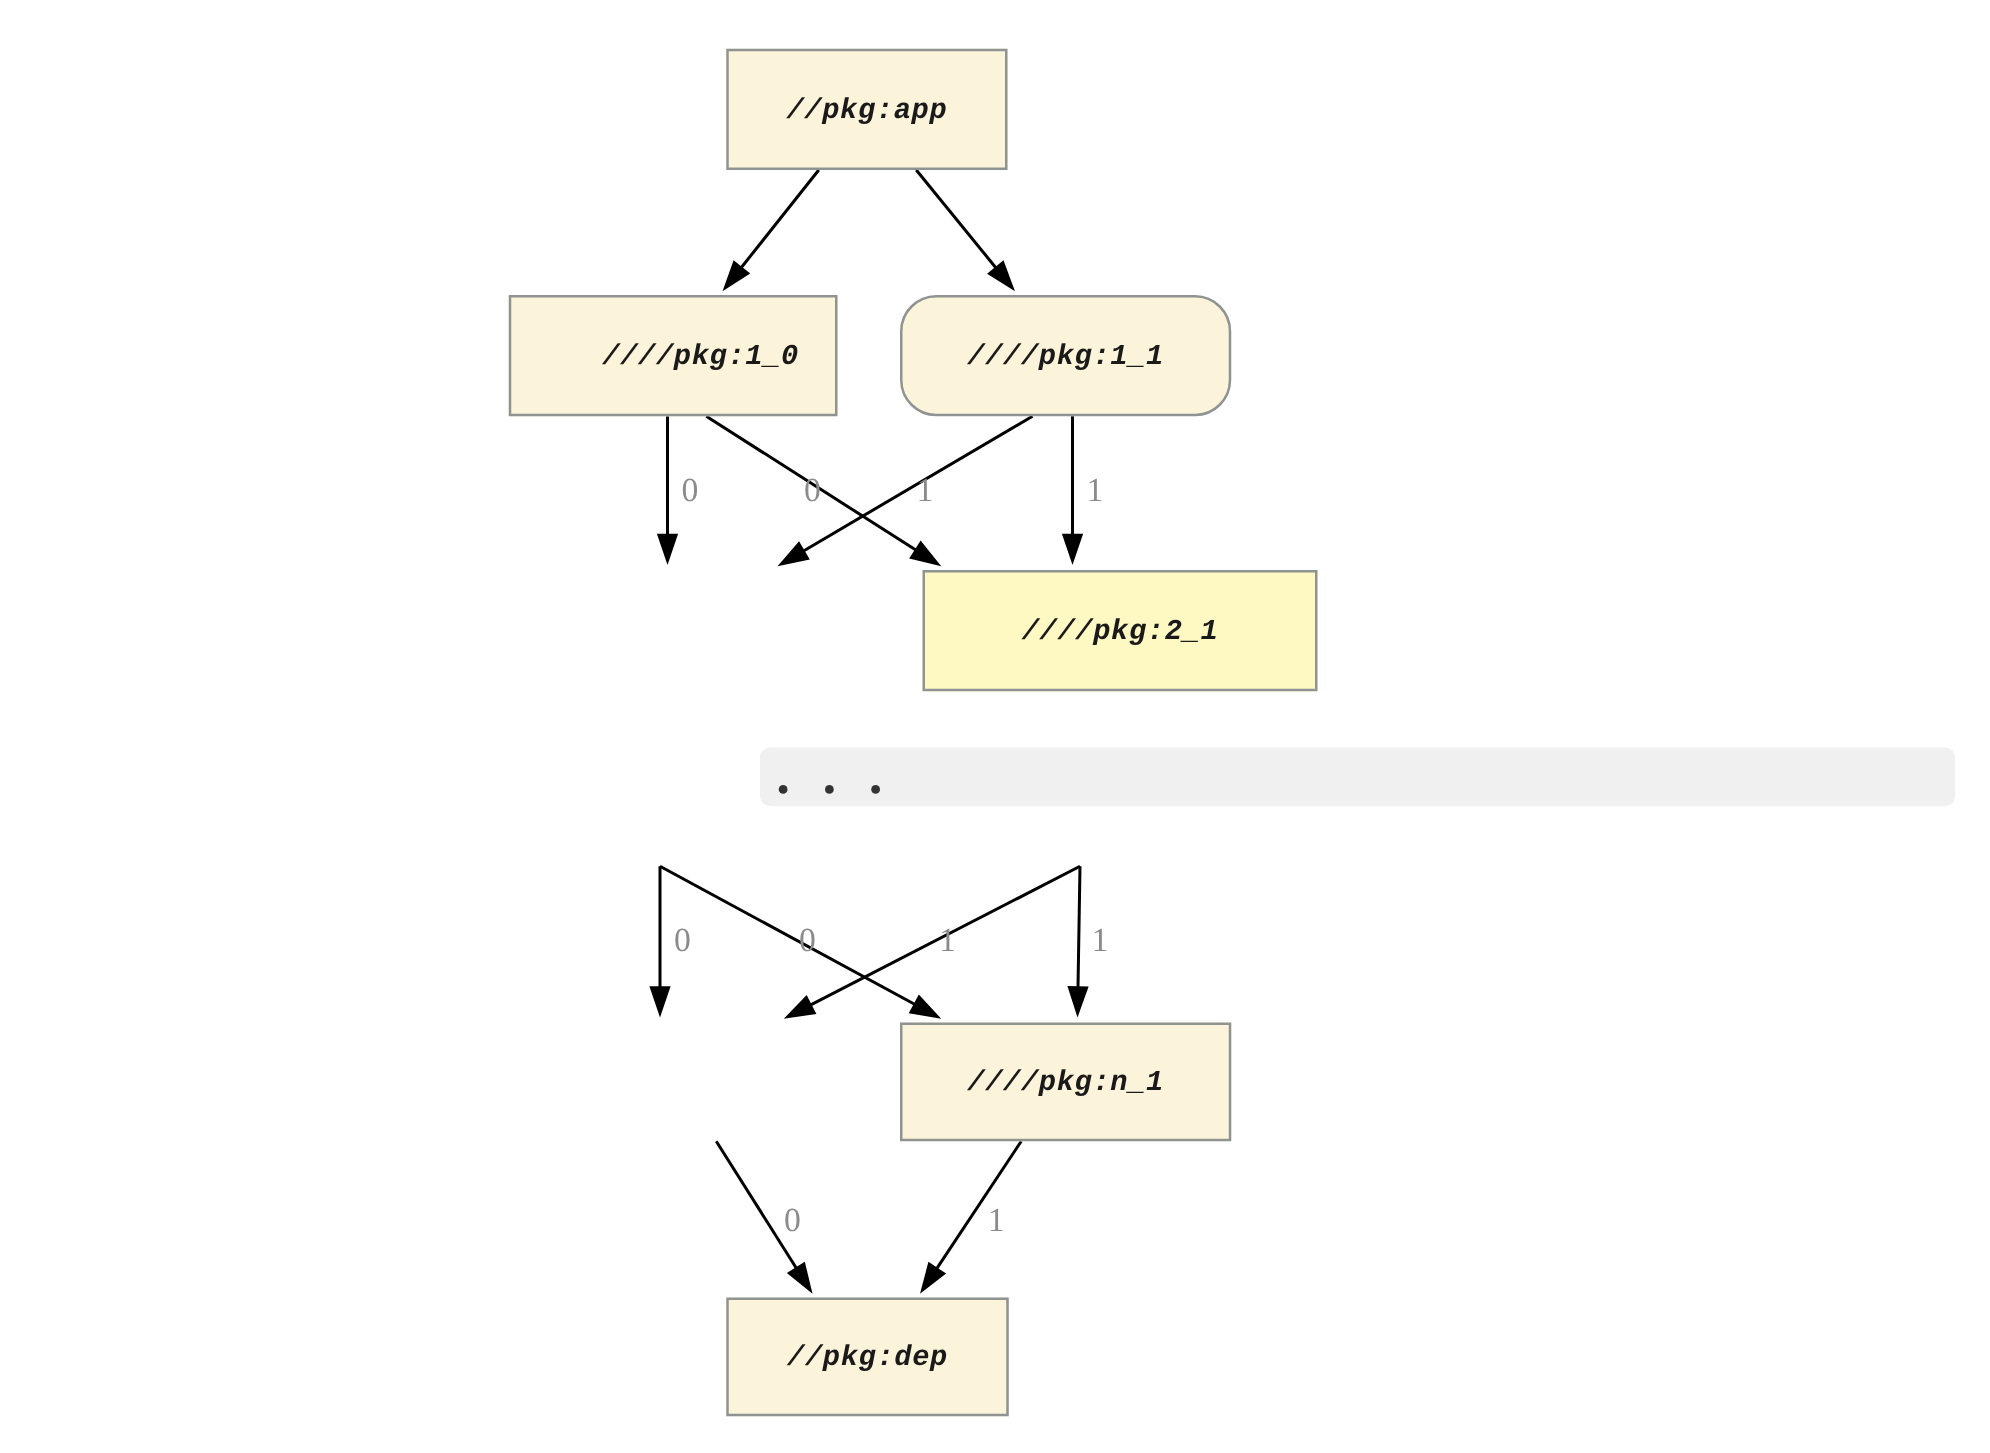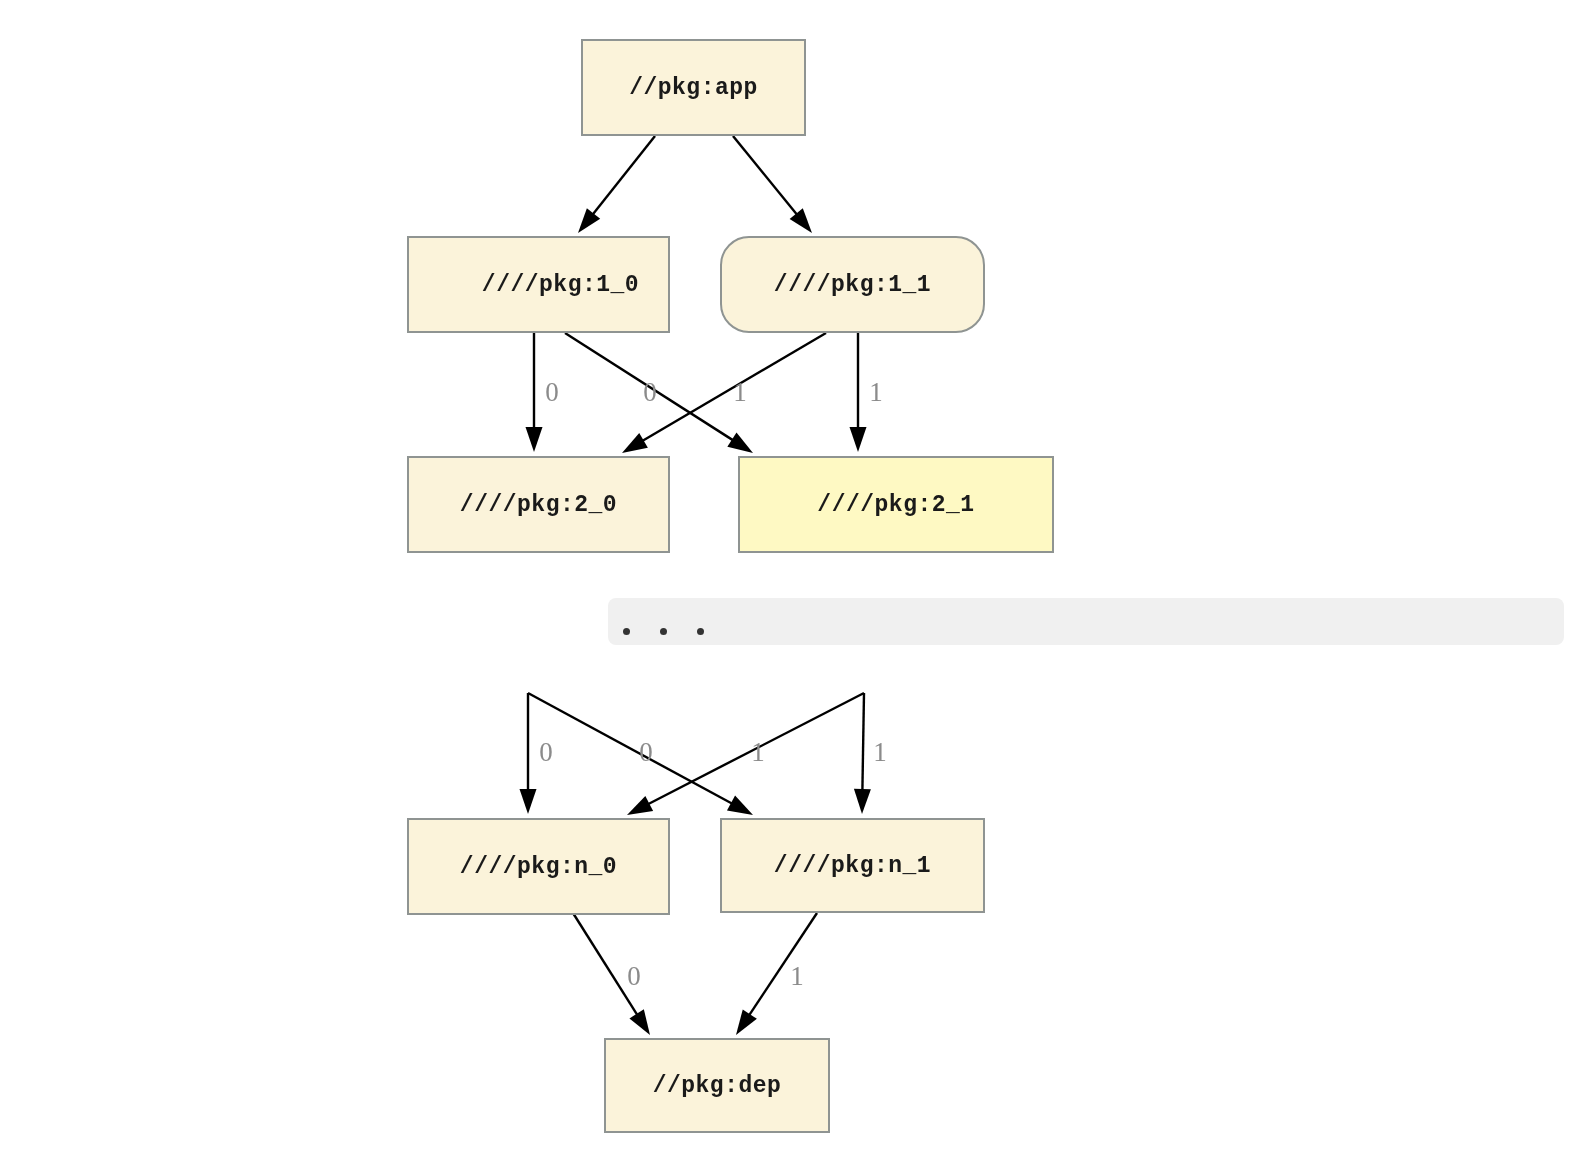--- a/index.html
+++ b/index.html
@@ -15,20 +15,21 @@
     box-sizing:border-box;
     border:2px solid #8f9492;
     display:flex;
     align-items:center;
     justify-content:center;
     font-family:"Liberation Mono","DejaVu Sans Mono",monospace;
     font-weight:bold;
     font-size:23px;
     letter-spacing:0.5px;
     white-space:nowrap;
+    font-style:italic;
   }
   .band{
     position:absolute;
     border-radius:8px;
   }
   .dot{
     position:absolute;
     width:7px;height:7px;
     border-radius:50%;
   }
@@ -85,28 +86,22 @@
   </div>
 <div class="node" style="left: 581px; top: 39px; width: 225px; height: 97px; background: rgb(251, 243, 218); border-color: rgb(143, 148, 146); color: rgb(26, 26, 26);">
       <span>//pkg:app</span>
     </div>
     <div class="node" style="left: 407px; top: 236px; width: 263px; height: 97px; background: rgb(251, 243, 218); border-color: rgb(143, 148, 146); color: rgb(26, 26, 26); padding-left: 44px;">
       <span>////pkg:1_0</span>
     </div>
     <div class="node" style="left: 720px; top: 236px; width: 265px; height: 97px; background: rgb(251, 243, 218); border-color: rgb(143, 148, 146); color: rgb(26, 26, 26); border-radius: 29px;">
       <span>////pkg:1_1</span>
     </div>
-    <div class="node" style="left: 407px; top: 456px; width: 263px; height: 97px; background: rgb(251, 243, 218); border-color: rgb(143, 148, 146); color: rgb(26, 26, 26);">
-      <span>////pkg:2_0</span>
-    </div>
     <div class="node" style="left: 720px; top: 456px; width: 316px; height: 97px; background: #fef9c3; border-color: rgb(143, 148, 146); color: rgb(26, 26, 26); margin-left: 18px;">
       <span>////pkg:2_1</span>
-    </div>
-    <div class="node" style="left: 407px; top: 818px; width: 263px; height: 97px; background: rgb(251, 243, 218); border-color: rgb(143, 148, 146); color: rgb(26, 26, 26);">
-      <span>////pkg:n_0</span>
     </div>
     <div class="node" style="left: 720px; top: 818px; width: 265px; height: 95px; background: rgb(251, 243, 218); border-color: rgb(143, 148, 146); color: rgb(26, 26, 26);">
       <span>////pkg:n_1</span>
     </div>
-    <div class="node" style="left: 604px; top: 1038px; width: 226px; height: 95px; background: rgb(251, 243, 218); border-color: rgb(143, 148, 146); color: rgb(26, 26, 26);">
+    <div class="node" style="left: 581px; top: 1038px; width: 226px; height: 95px; background: rgb(251, 243, 218); border-color: rgb(143, 148, 146); color: rgb(26, 26, 26);">
       <span>//pkg:dep</span>
     </div>
   </div>
 
 </body></html>

